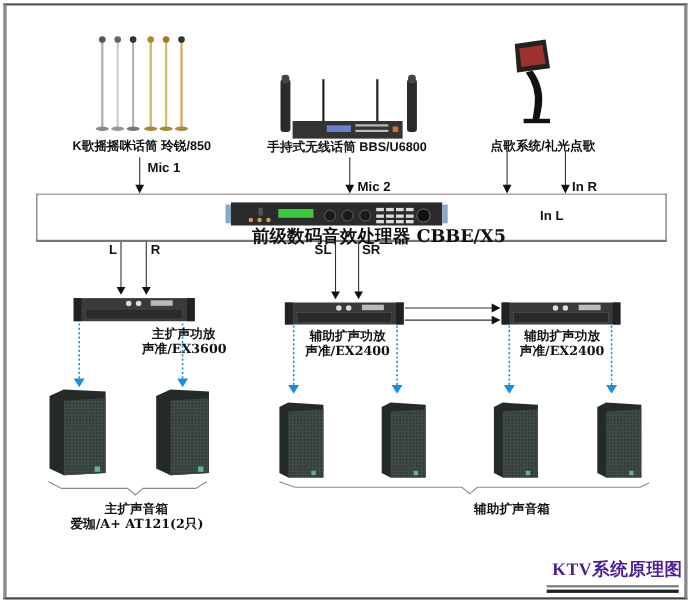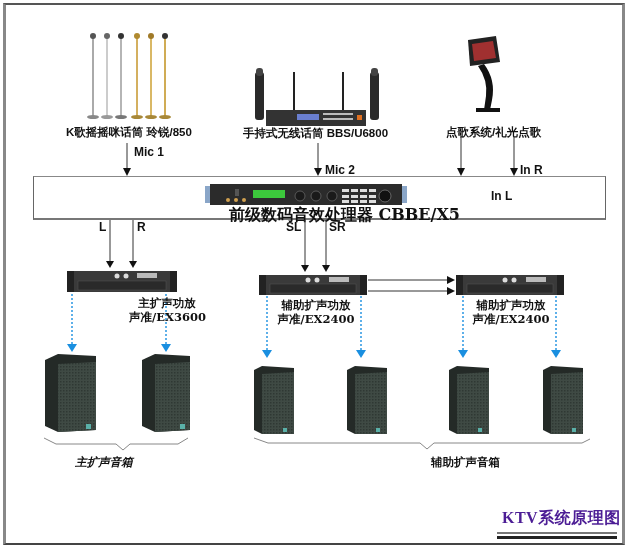--- a/index.html
+++ b/index.html
@@ -257,22 +257,23 @@
     <polygon points="457,374 489,372 489,434 457,434" fill="url(#grille)"></polygon>
     <rect x="478" y="428" width="4" height="4" fill="#5ab0a8"></rect>
   </g>
   <g>
     <polygon points="543,370 551,366 583,368 583,434 551,434 543,430" fill="#242a27"></polygon>
     <polygon points="551,374 583,372 583,434 551,434" fill="url(#grille)"></polygon>
     <rect x="572" y="428" width="4" height="4" fill="#5ab0a8"></rect>
   </g>
 </svg>
 
-<div class="lbl center" style="left:44px; top:455px; width:120px; line-height:14px; font-size:11.5px;font-style:italic;">
+<div class="lbl center" style="left:64px; top:455px; width:120px; line-height:14px; font-size:11.5px;">
   <div>主扩声音箱</div>
+  <div>爱珈/A+ AT121(2只)</div>
 </div>
 <div class="lbl center" style="left:360px; top:455px; width:140px; line-height:14px; font-size:11.5px;text-align:right;">
   <div>辅助扩声音箱</div>
 </div>
 
 <div class="abs" style="left:502px; top:508px; font-family:'Liberation Serif', serif; font-size:16px; font-weight:bold; color:#4c1d95; letter-spacing:0.5px;">KTV系统原理图</div>
 <div class="title-line1"></div>
 <div class="title-line2"></div>
 
 </body></html>

